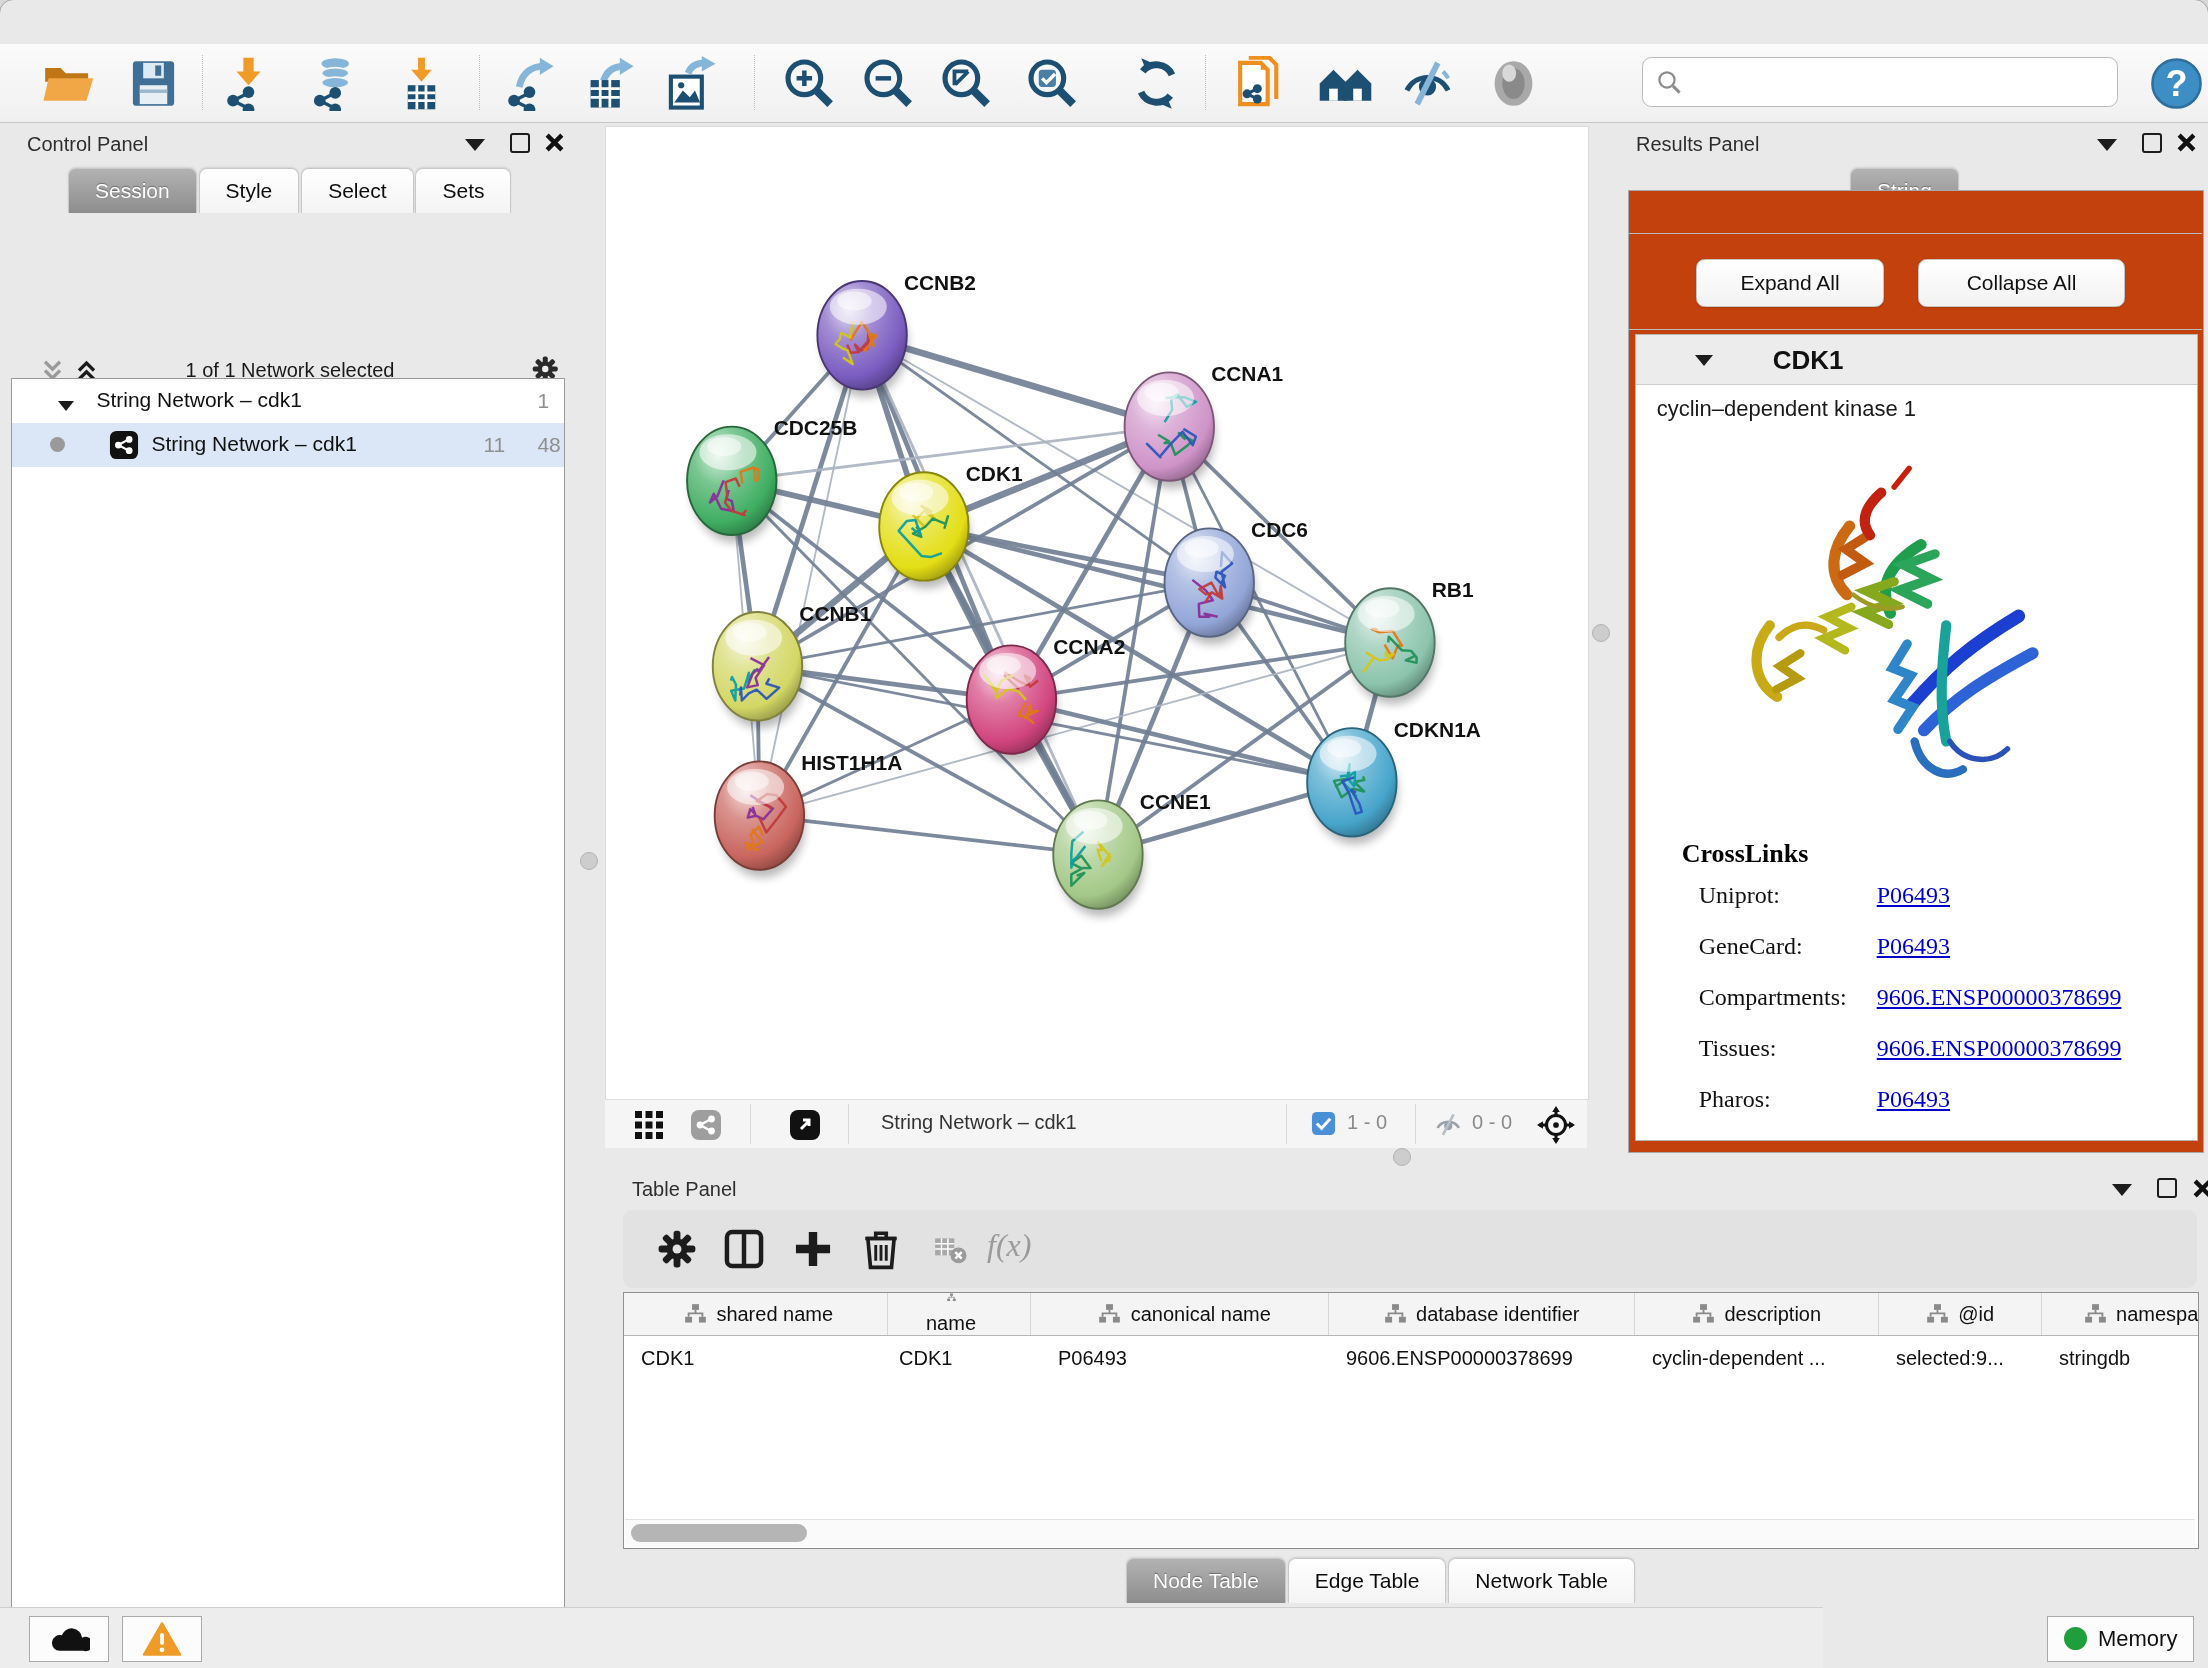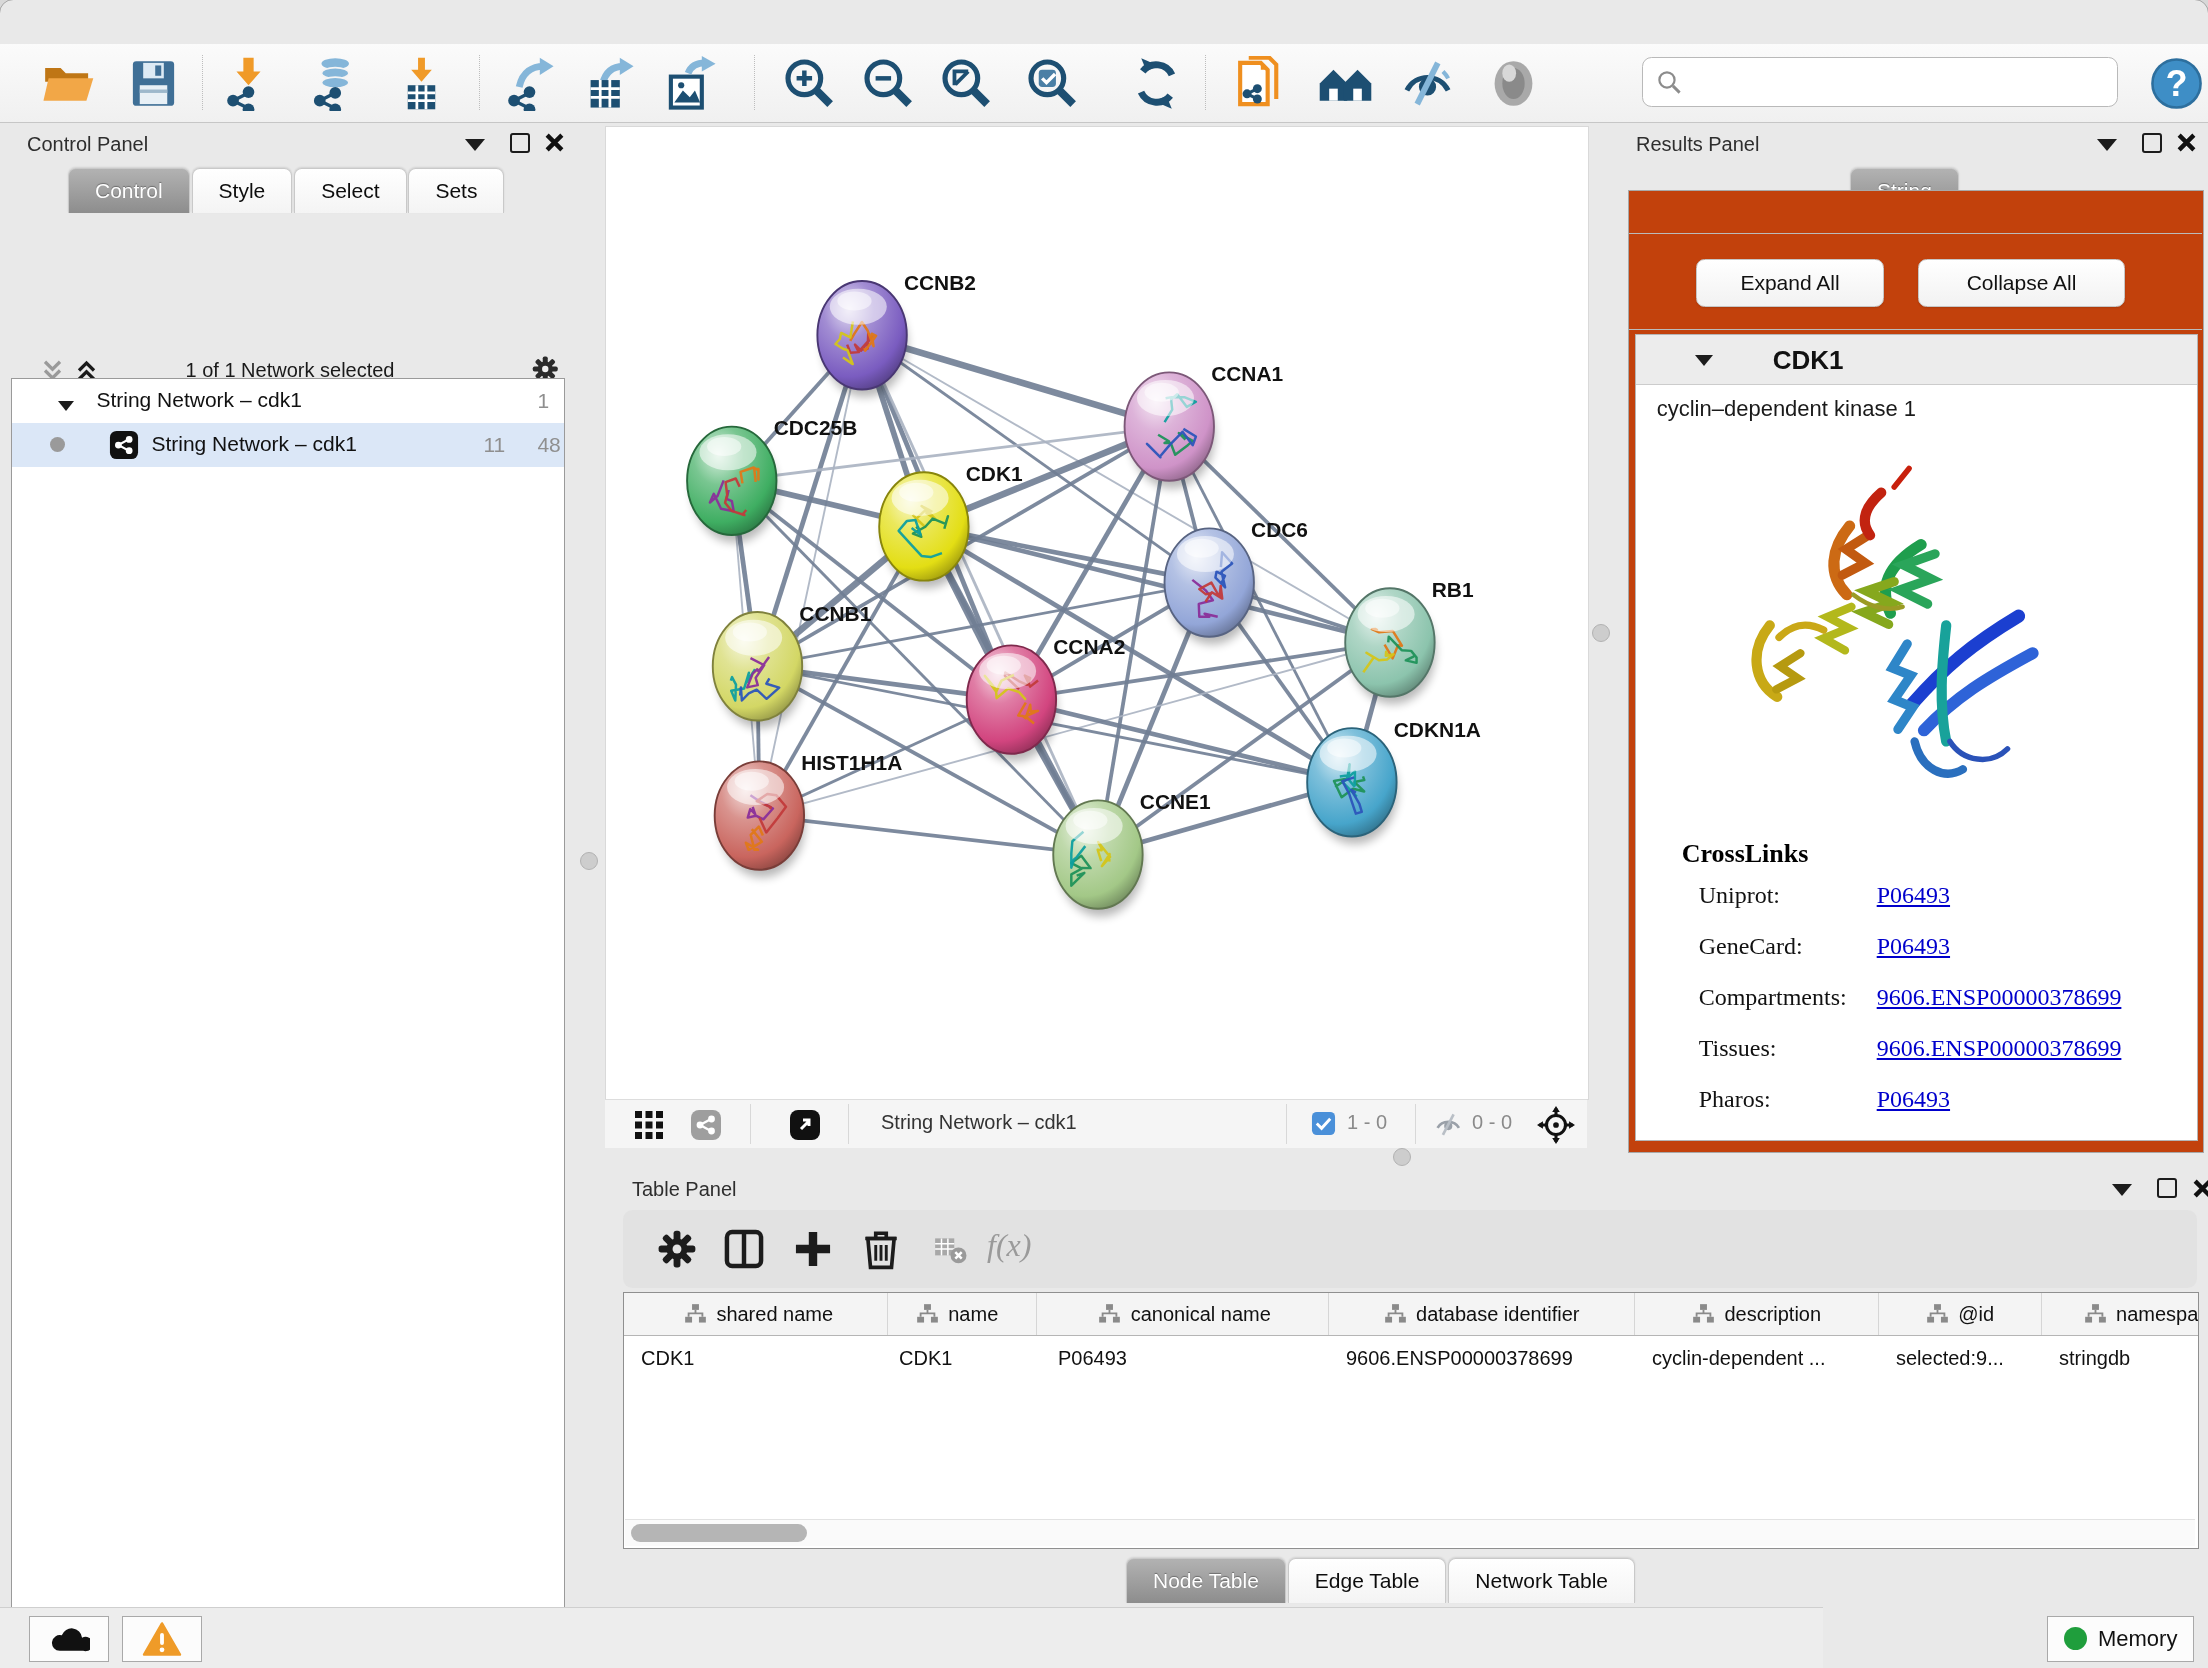--- a/index.html
+++ b/index.html
@@ -277,21 +277,21 @@
       </div>
     <div class="hbtn" style="left:506px;top:5.7px">
         <span class="float-box"></span>
       </div>
     <div class="hbtn x-icon" style="left:540px;top:5.7px">
       <svg viewBox="0 0 20 20">
           <path d="M3 3l14 14M17 3L3 17" stroke="#111" stroke-width="4.2"></path>
         </svg>
     </div>
     <div class="tabbar" id="cp-tabs" style="left:68px;top:45px">
-        <div class="tab sel">Control</div>
+        <div class="tab sel">Session</div>
         <div class="tab">Style</div>
         <div class="tab">Select</div>
         <div class="tab">Sets</div>
       </div>
     <div id="cp-status">
       <div class="hbtn" style="left:21px;top:5.7px">
         <svg viewBox="0 0 20 20" width="25" height="25">
           <path d="M4 3l6 6 6-6M4 10l6 6 6-6" stroke="#9a9a9a" stroke-width="2.6" fill="none"></path>
           </svg>
       </div>
@@ -776,21 +776,21 @@
           <svg viewBox="0 0 20 20">
             <g fill="#8a8a8a">
               <rect x="7" y="1" width="6" height="5"></rect>
               <rect x="1" y="12" width="6" height="5"></rect>
               <rect x="13" y="12" width="6" height="5"></rect>
             </g>
             <path d="M10 6v3M4 12V9h12v3" stroke="#8a8a8a" stroke-width="1.6" fill="none"></path>
           </svg>
           <span>shared name</span>
         </div>
-        <div class="th" style="left: 254px; width: 158px;">
+        <div class="th" style="left: 248px; width: 158px; flex-direction: column;">
           <svg viewBox="0 0 20 20">
             <g fill="#8a8a8a">
               <rect x="7" y="1" width="6" height="5"></rect>
               <rect x="1" y="12" width="6" height="5"></rect>
               <rect x="13" y="12" width="6" height="5"></rect>
             </g>
             <path d="M10 6v3M4 12V9h12v3" stroke="#8a8a8a" stroke-width="1.6" fill="none"></path>
           </svg>
           <span>name</span>
         </div>

